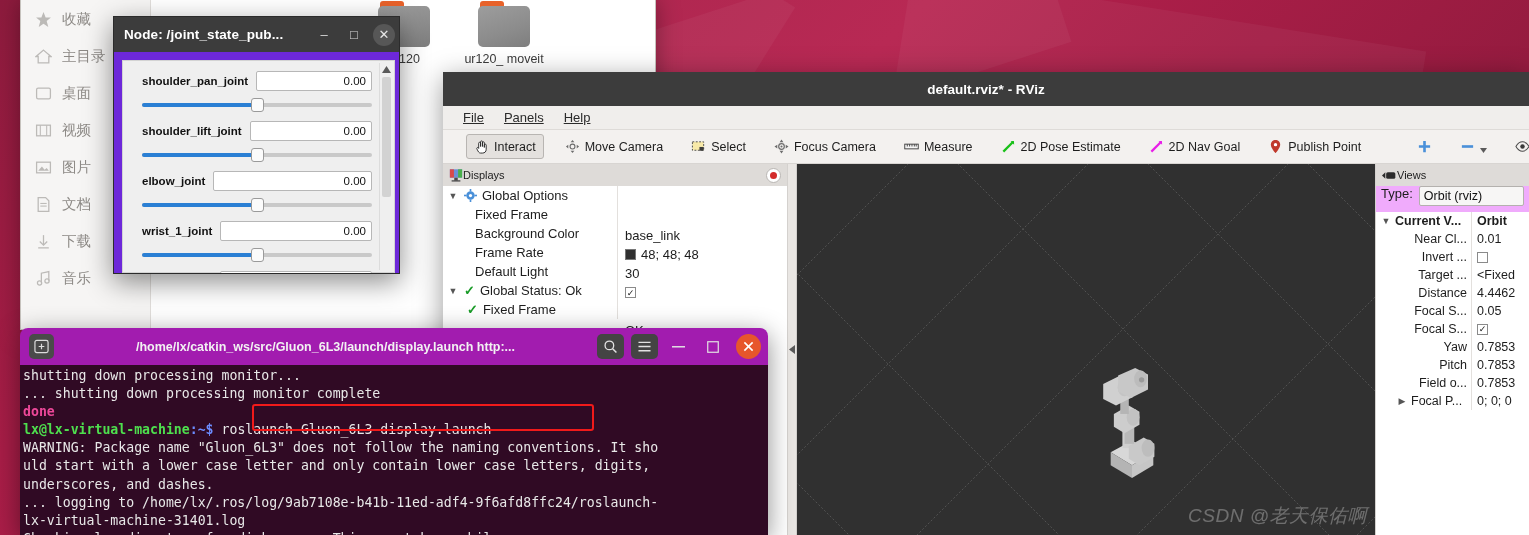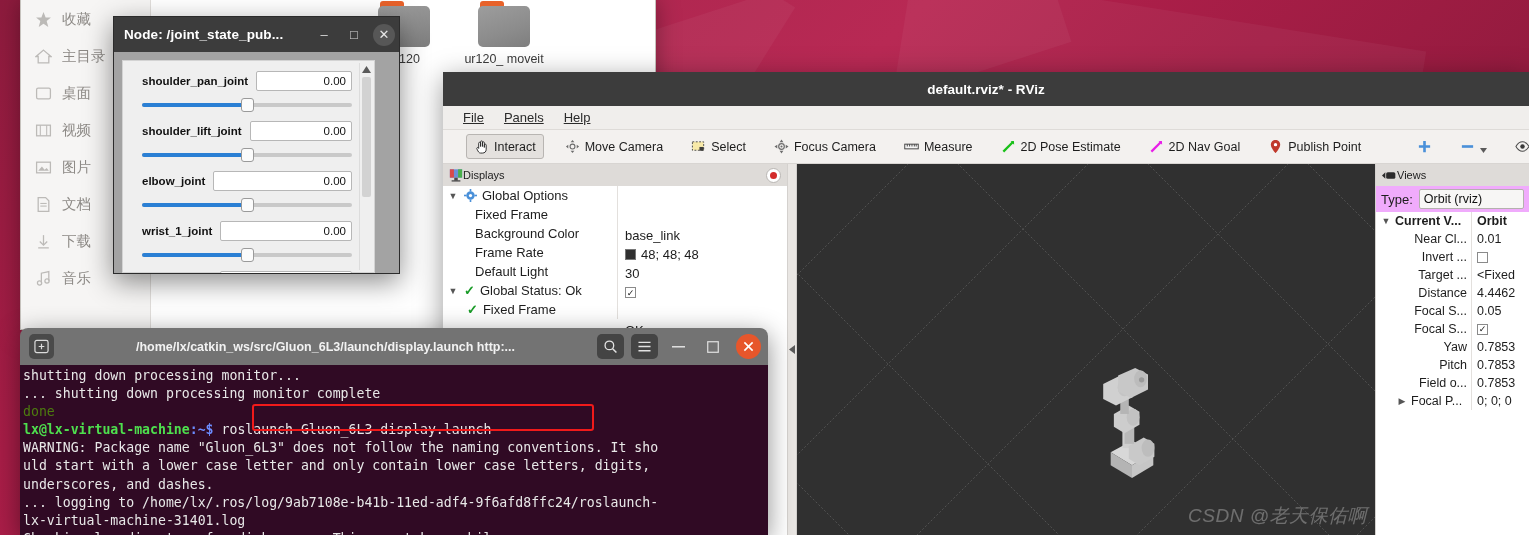--- a/index.html
+++ b/index.html
@@ -90,21 +90,21 @@
     white-space: nowrap; overflow: hidden;
   }
   .wb { width: 30px; height: 26px; display:flex; align-items:center; justify-content:center;
         color: #d8d8d8; font-size: 13px; }
   .wb.close {
     width: 22px; height: 22px; border-radius: 50%;
     background: #575757; color: #e6e6e6; font-size: 13px; margin-left: 4px;
   }
   .jsp-body {
     position: absolute; left: 0; top: 35px; right: 0; bottom: 0;
-    padding: 8px 24px 0 8px; background: #a3a3a3; overflow: hidden;
+    padding: 8px 4px 0 8px; background: #6d28d9; overflow: hidden;
   }
   .jsp-inner {
     position: relative; height: 100%;
     border: 1px solid #d3d3d3; background: #efefef;
     padding: 10px 22px 0 19px;
   }
   .joint-row { margin-bottom: 9px; }
   .joint-top { display: flex; align-items: center; gap: 8px; }
   .joint-label { font-size: 11.5px; font-weight: bold; color: #111; white-space: nowrap; }
   .joint-input {
@@ -228,21 +228,21 @@
     font-size: 19px; color: rgba(255,255,255,.30);
     letter-spacing: .5px; white-space: nowrap; font-style: italic;
   }
 
   
   .views {
     width: 154px; background: #f0abfc; display: flex; flex-direction: column;
     border-left: 1px solid #d4d1ce;
   }
   .views-type {
-    height: 26px; display: flex; align-items: center; gap: 6px; padding: 0 5px;
+    height: 26px; display: flex; align-items: flex-start; gap: 6px; padding: 0 5px;
     font-size: 13px; color: #1d1d1d;
   }
   .views-select {
     flex: 1; height: 20px; background: #f7f6f5; border: 1px solid #b4b1ae;
     border-radius: 2px; font-size: 12.5px; color: #111; padding: 0 4px; line-height: 19px;
     white-space: nowrap; overflow: hidden;
   }
   .views-tree { flex: 1; background: #fff; font-size: 12.5px; color: #1d1d1d; overflow: hidden; }
   .vrow { display: flex; height: 18px; align-items: center; }
   .vkey { width: 96px; display: flex; align-items: center; gap: 3px;
@@ -251,21 +251,21 @@
   .vkey.bold, .vval.bold { font-weight: bold; }
 
   
   .term {
     position: absolute; left: 20px; top: 328px;
     width: 748px; height: 207px;
     box-shadow: 0 6px 26px rgba(0,0,0,.45);
     border-radius: 8px 8px 0 0; overflow: hidden;
   }
   .term-title {
-    height: 37px; background: #737373;
+    height: 37px; background: #a21caf;
     display: flex; align-items: center; padding: 0 7px 0 9px; gap: 7px;
   }
   .term-newtab {
     width: 25px; height: 25px; border-radius: 5px; background: #4a4a4a;
     display: flex; align-items: center; justify-content: center;
   }
   .term-path {
     flex: 1; color: #f2f2f2; font-size: 12.5px; font-weight: bold;
     text-align: center; white-space: nowrap; overflow: hidden;
   }
@@ -280,21 +280,21 @@
     background: #e7562b; color: #fff; font-size: 13px; margin-left: 3px;
   }
   .term-body {
     position: absolute; left: 0; top: 37px; right: 0; bottom: 0;
     background: #300a24; padding: 2px 0 0 3px;
     font-family: "DejaVu Sans Mono", monospace;
     font-size: 13.2px; line-height: 18.1px; color: #e8e8e8;
     white-space: pre; overflow: hidden;
   }
   .t-green { color: #4ee04e; font-weight: bold; }
-  .t-white-b { color: #4d7c0f; font-weight: normal; }
+  .t-white-b { color: #ec4899; font-weight: bold; }
   .t-blue { color: #6c8cff; font-weight: bold; }
   .hl-box {
     position: absolute; left: 232px; top: 76px;
     width: 342px; height: 27px;
     border: 2px solid #f11a1a; border-radius: 3px;
     pointer-events: none;
   }
 </style>
 </head>
 <body>

